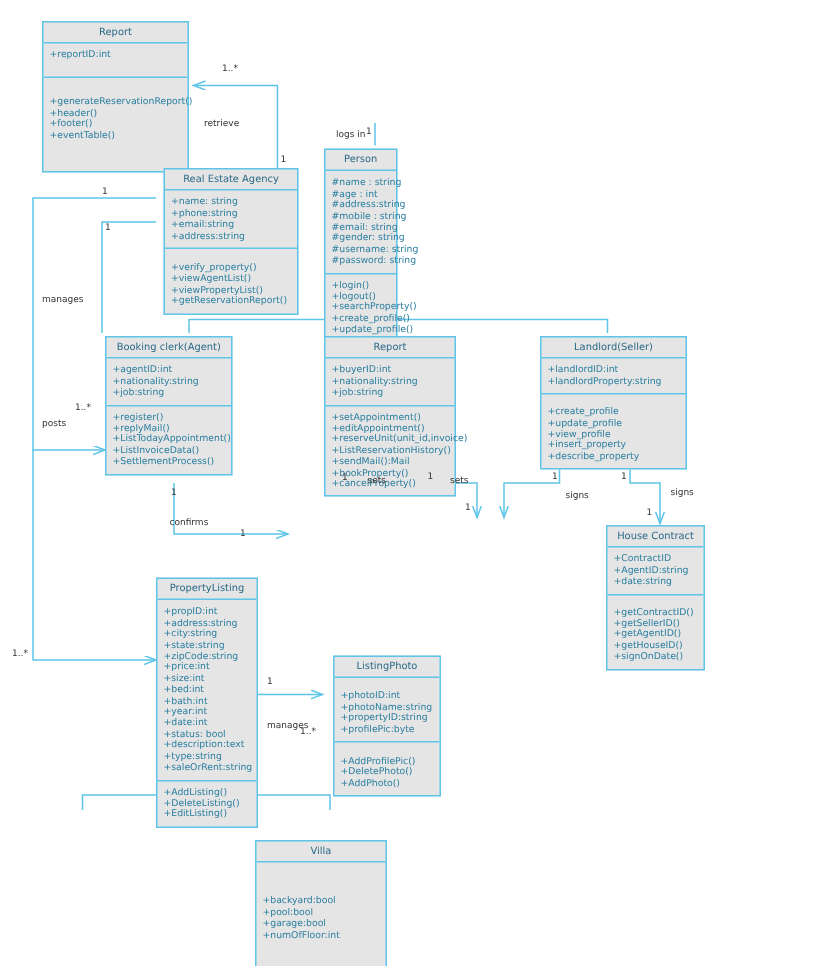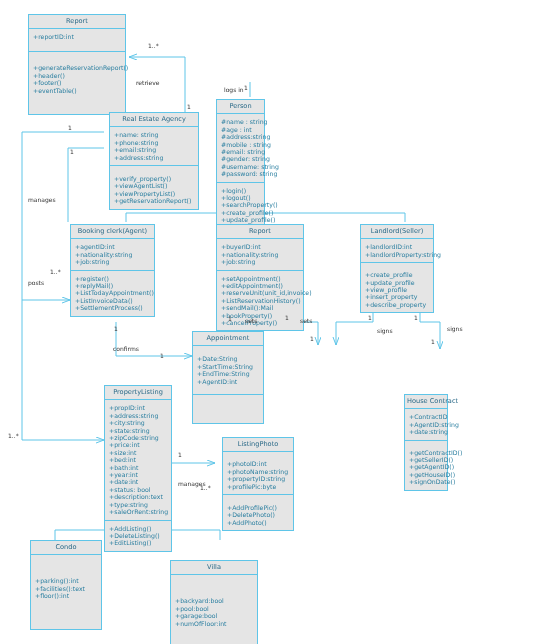--- a/index.html
+++ b/index.html
@@ -201,48 +201,38 @@
       <div class="cls-line">+setAppointment()</div>
       <div class="cls-line">+editAppointment()</div>
       <div class="cls-line">+reserveUnit(unit_id,invoice)</div>
       <div class="cls-line">+ListReservationHistory()</div>
       <div class="cls-line">+sendMail():Mail</div>
       <div class="cls-line">+bookProperty()</div>
       <div class="cls-line">+cancelProperty()</div>
     </div>
   </div>
 
-  <div class="uml-class" style="left:360px; top:224px; width:74px;">
+  <div class="uml-class" style="left:360px; top:224px; width:98px;">
     <div class="cls-title">Landlord(Seller)</div>
     <div class="cls-attrs">
       <div class="cls-line">+landlordID:int</div>
       <div class="cls-line">+landlordProperty:string</div>
     </div>
     <div class="cls-ops" style="padding-top:8px;">
       <div class="cls-line">+create_profile</div>
       <div class="cls-line">+update_profile</div>
       <div class="cls-line">+view_profile</div>
       <div class="cls-line">+insert_property</div>
       <div class="cls-line">+describe_property</div>
     </div>
   </div>
 
-  <div class="uml-class" style="left:192px; top:331px; width:72px;">
-    <div class="cls-title">Appointment</div>
-    <div class="cls-attrs nb" style="padding-top:9px; padding-bottom:9px; border-bottom:1px solid #5fc5e8;">
-      <div class="cls-line">+Date:String</div>
-      <div class="cls-line">+StartTime:String</div>
-      <div class="cls-line">+EndTime:String</div>
-      <div class="cls-line">+AgentID:int</div>
-    </div>
-    <div class="cls-ops" style="height:20px;"></div>
-  </div>
-
-
-  <div class="uml-class" style="left:404px; top:350px; width:44px;margin-top:44px;">
+
+
+  <div class="uml-class" style="left:404px; top:350px; width:66px;">
     <div class="cls-title">House Contract</div>
     <div class="cls-attrs">
       <div class="cls-line">+ContractID</div>
       <div class="cls-line">+AgentID:string</div>
       <div class="cls-line">+date:string</div>
     </div>
     <div class="cls-ops" style="padding-top:8px;">
       <div class="cls-line">+getContractID()</div>
       <div class="cls-line">+getSellerID()</div>
       <div class="cls-line">+getAgentID()</div>
@@ -285,28 +275,20 @@
       <div class="cls-line">+propertyID:string</div>
       <div class="cls-line">+profilePic:byte</div>
     </div>
     <div class="cls-ops" style="padding-top:9px;">
       <div class="cls-line">+AddProfilePic()</div>
       <div class="cls-line">+DeletePhoto()</div>
       <div class="cls-line">+AddPhoto()</div>
     </div>
   </div>
 
-  <div class="uml-class" style="left:30px; top:540px; width:72px; height:90px;">
-    <div class="cls-title">Condo</div>
-    <div class="cls-attrs nb" style="padding-top:22px;">
-      <div class="cls-line">+parking():int</div>
-      <div class="cls-line">+facilities():text</div>
-      <div class="cls-line">+floor():int</div>
-    </div>
-  </div>
 
   <div class="uml-class" style="left:170px; top:560px; width:88px; height:90px;">
     <div class="cls-title">Villa</div>
     <div class="cls-attrs nb" style="padding-top:22px;">
       <div class="cls-line">+backyard:bool</div>
       <div class="cls-line">+pool:bool</div>
       <div class="cls-line">+garage:bool</div>
       <div class="cls-line">+numOfFloor:int</div>
     </div>
   </div>

